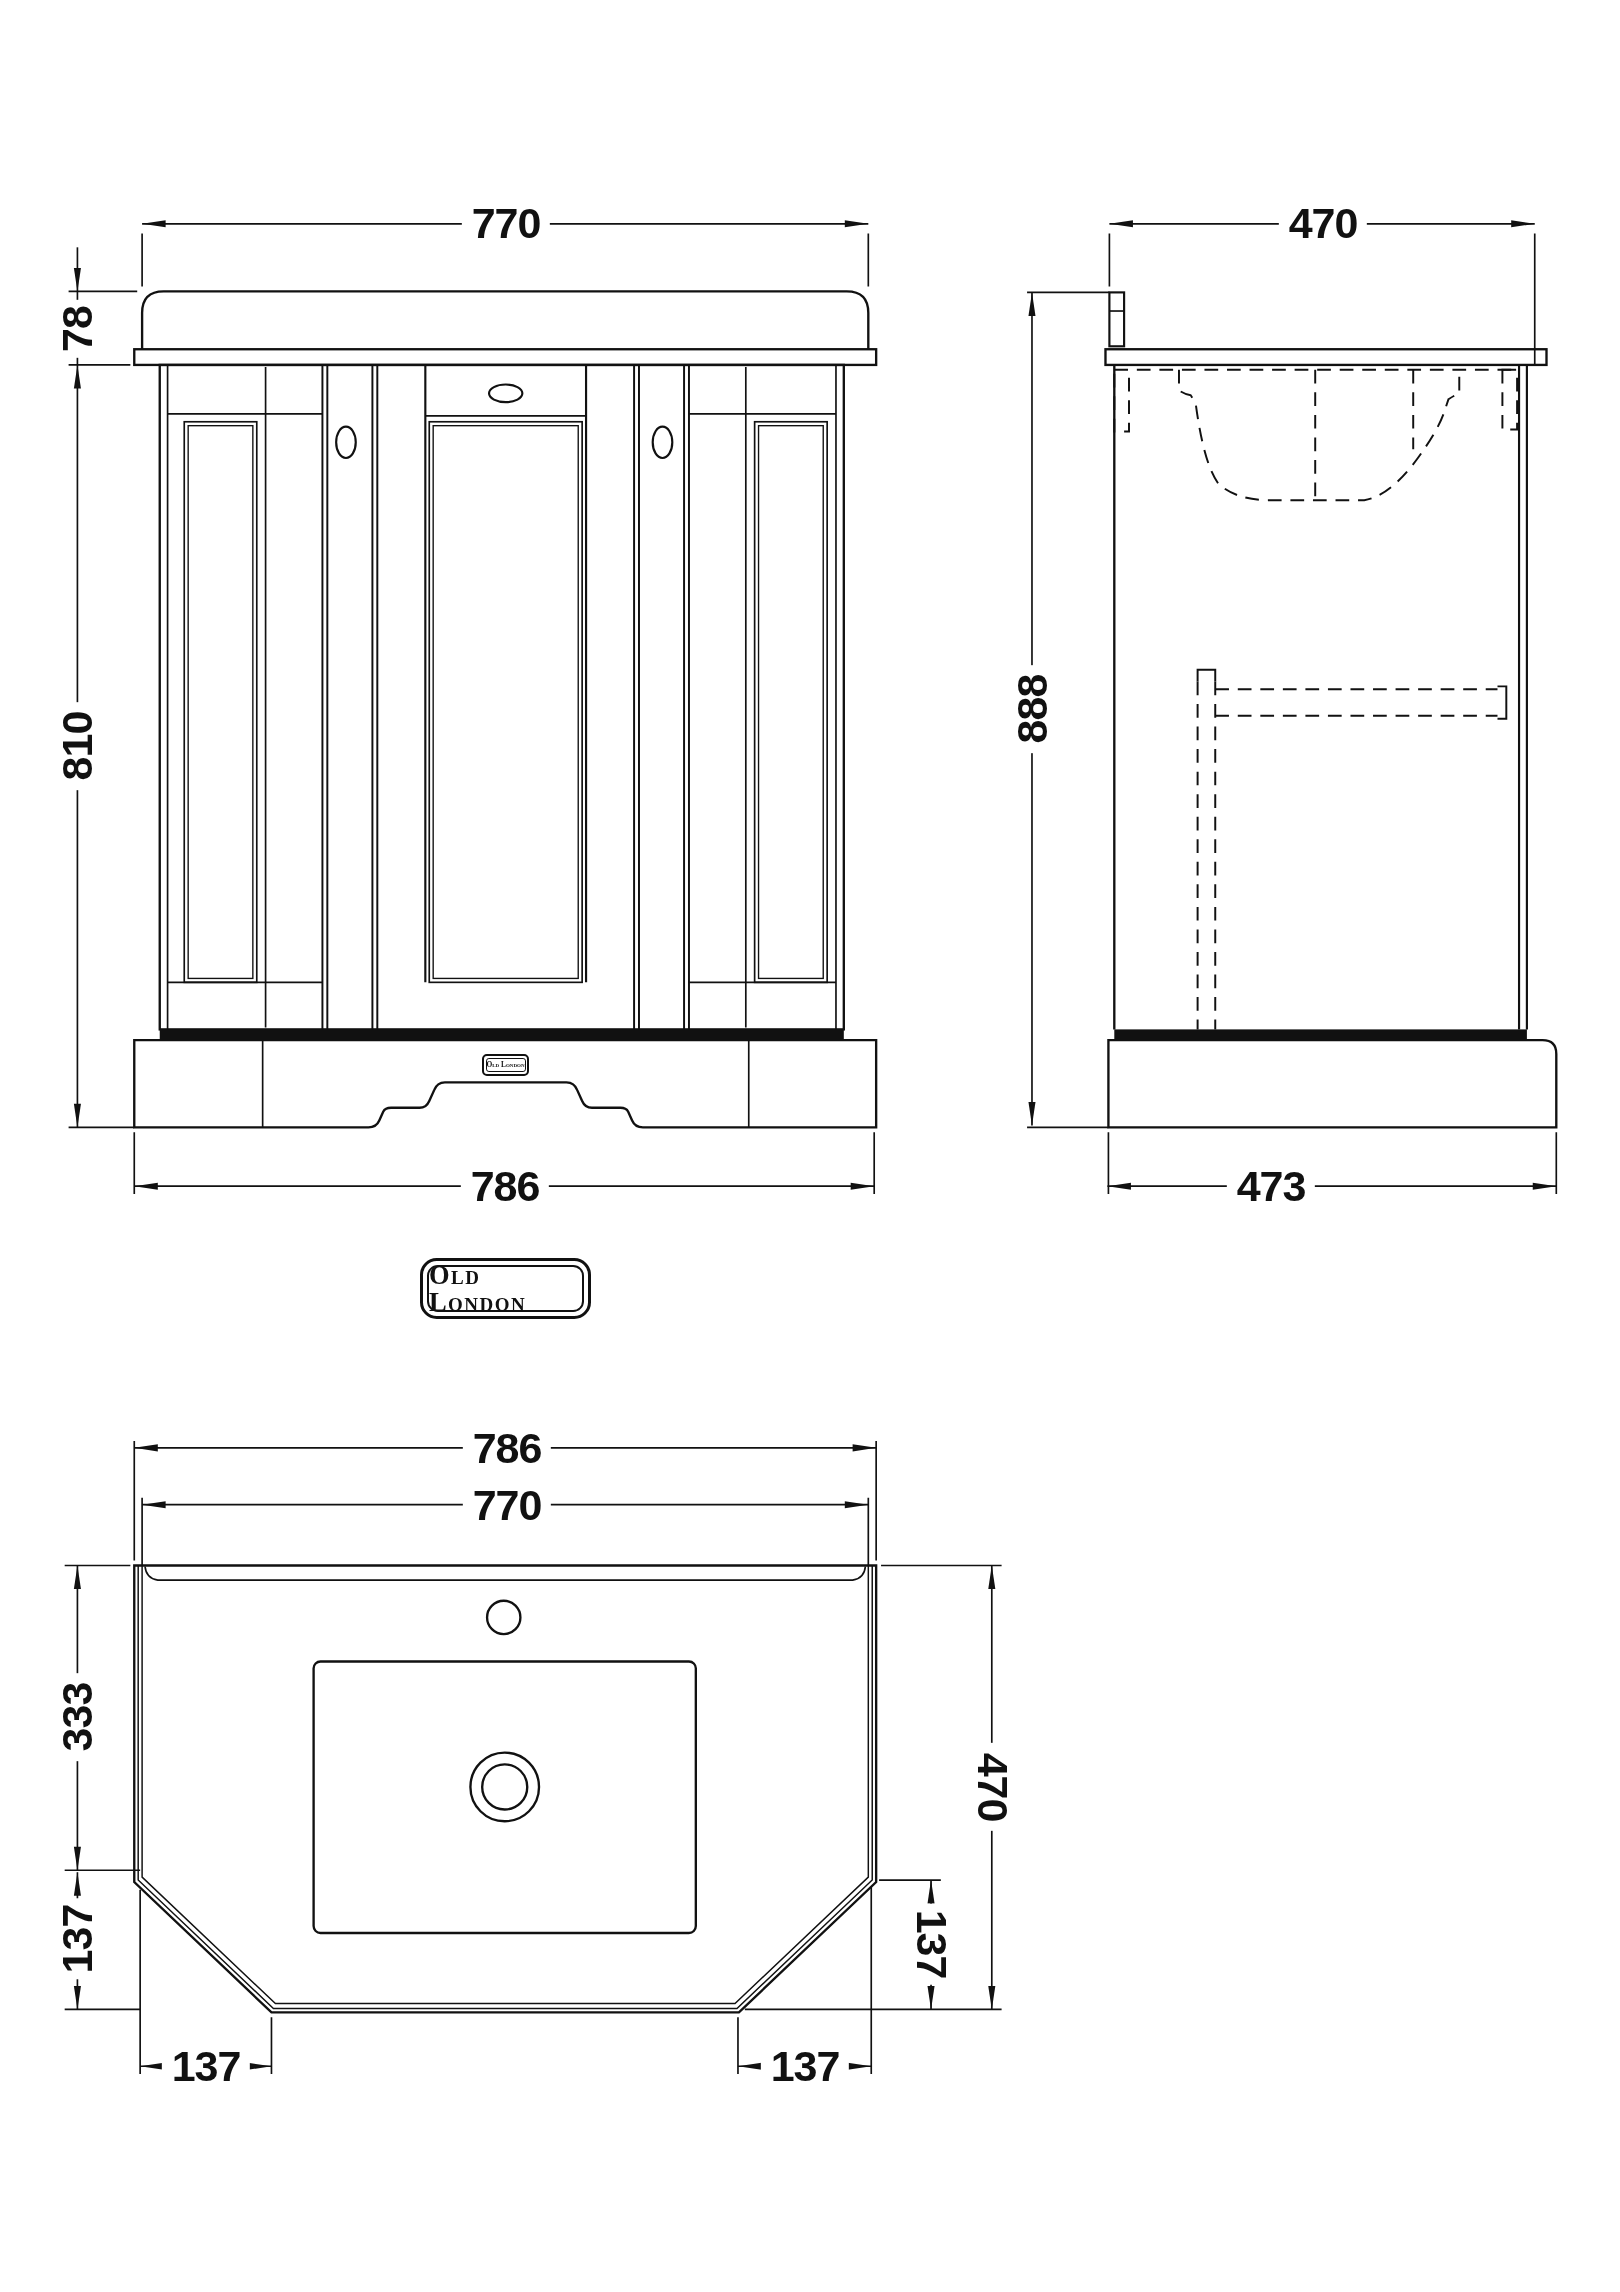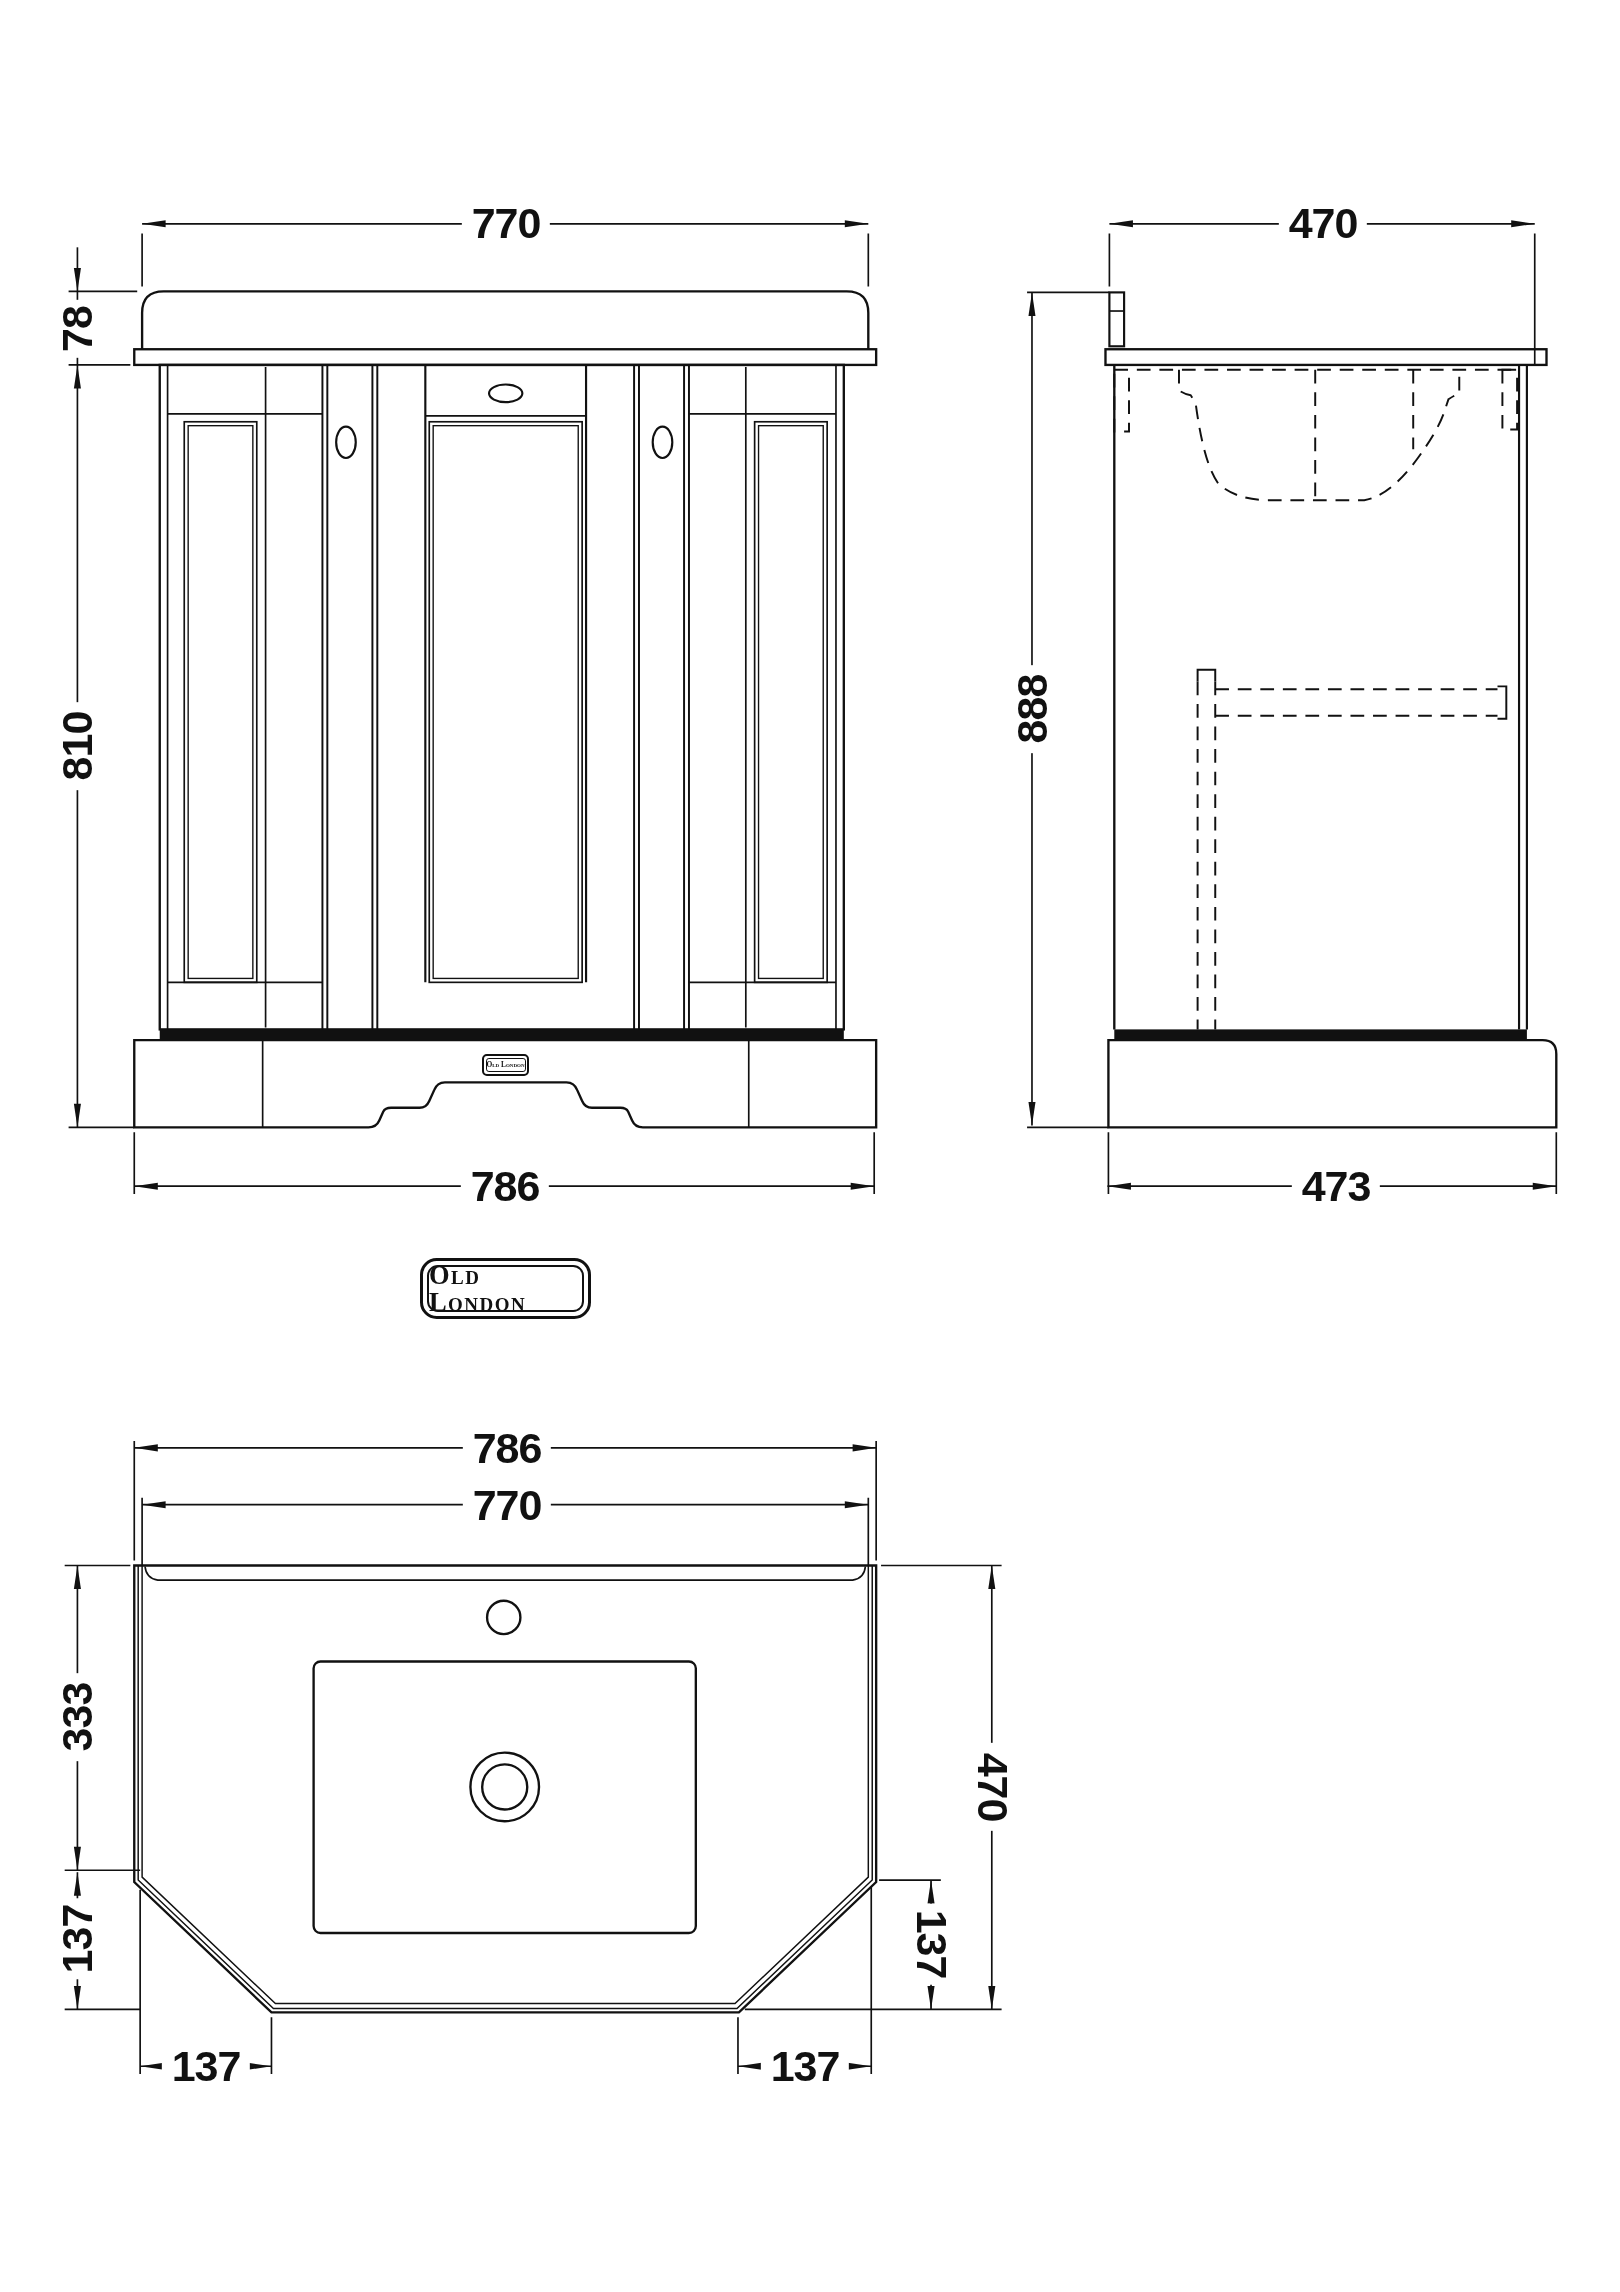--- a/index.html
+++ b/index.html
@@ -154,21 +154,21 @@
   </g>
 </svg>
 
   <div class="dimlabel" style="left:506px;top:223px;">770</div>
   <div class="dimlabel rotl" style="left:77px;top:329px;padding:0 5.9px;">78</div>
   <div class="dimlabel rotl" style="left:77px;top:746px;">810</div>
   <div class="dimlabel" style="left:505px;top:1186px;">786</div>
 
   <div class="dimlabel" style="left:1323px;top:223px;">470</div>
   <div class="dimlabel rotl" style="left:1032px;top:709px;">888</div>
-  <div class="dimlabel" style="left:1336px;top:1186px;">473</div>
+  <div class="dimlabel" style="left:1271px;top:1186px;">473</div>
 
   <div class="dimlabel" style="left:507px;top:1448px;">786</div>
   <div class="dimlabel" style="left:507px;top:1505px;">770</div>
   <div class="dimlabel rotl" style="left:77px;top:1717px;">333</div>
   <div class="dimlabel rotl" style="left:77px;top:1939px;padding:0 5.9px;">137</div>
   <div class="dimlabel" style="left:206px;top:2066px;">137</div>
   <div class="dimlabel" style="left:805px;top:2066px;">137</div>
   <div class="dimlabel rotr" style="left:931px;top:1944px;padding:0 5.9px;">137</div>
   <div class="dimlabel rotr" style="left:992px;top:1787px;">470</div>
 

